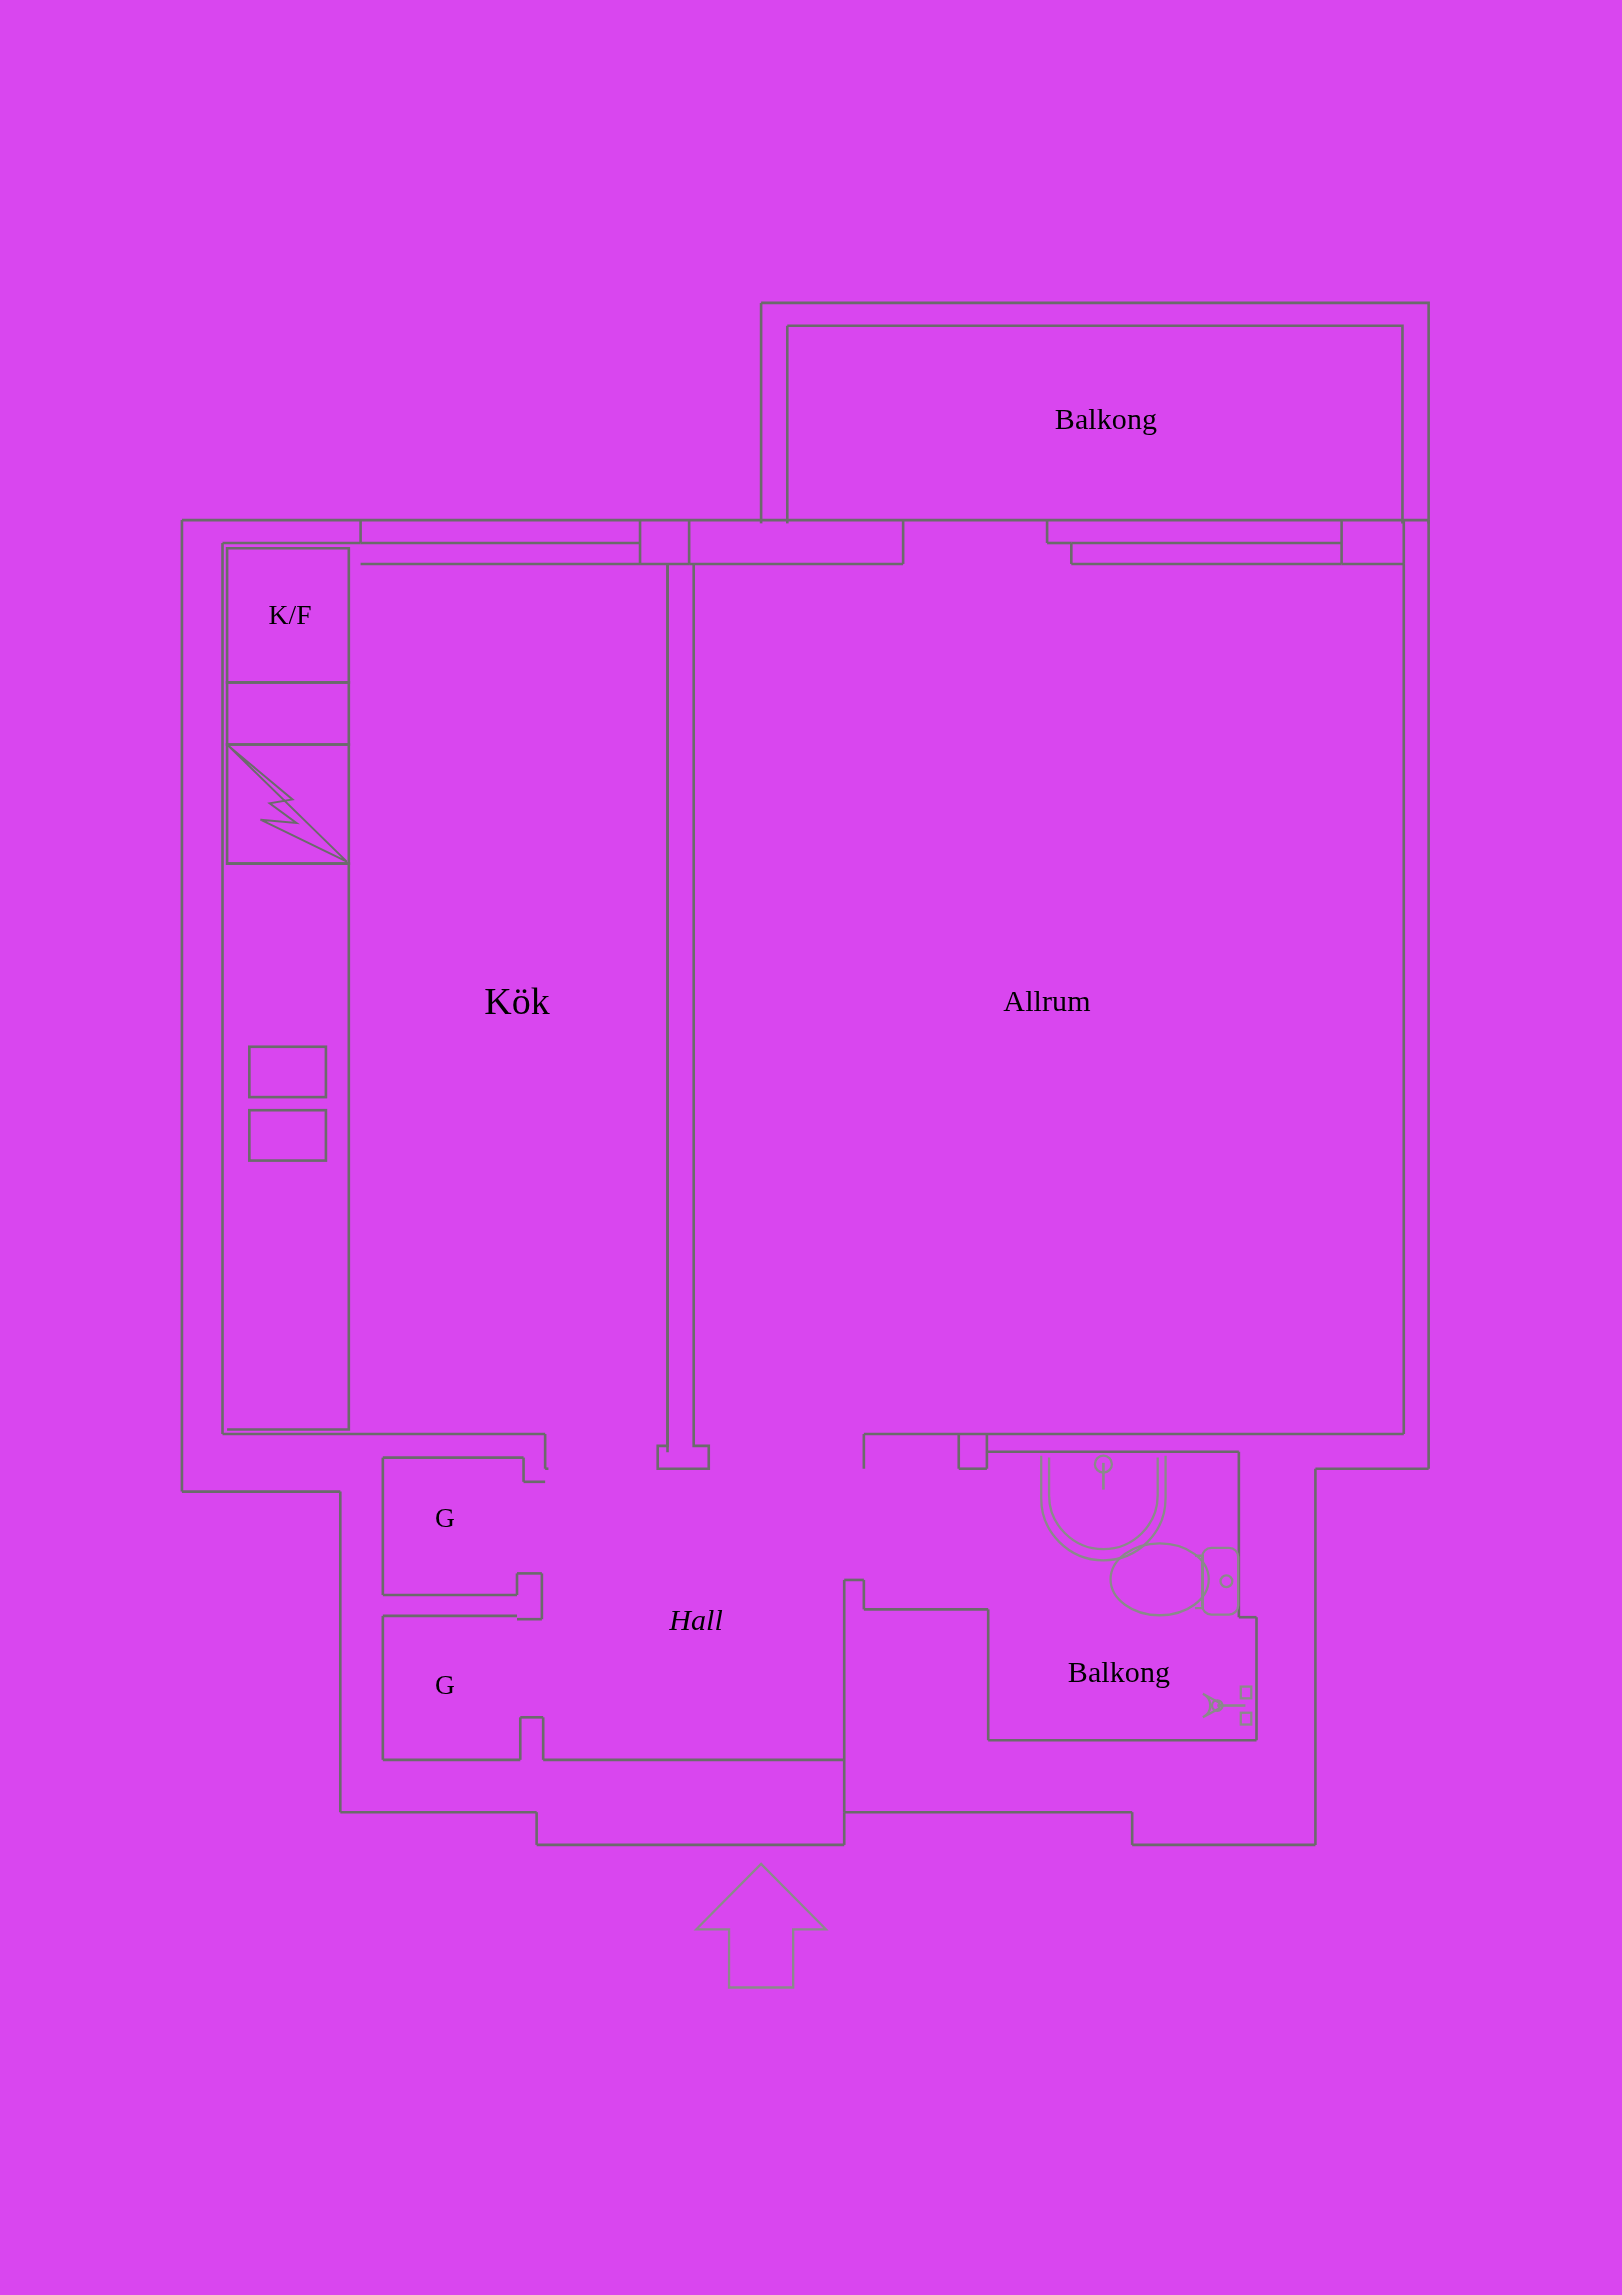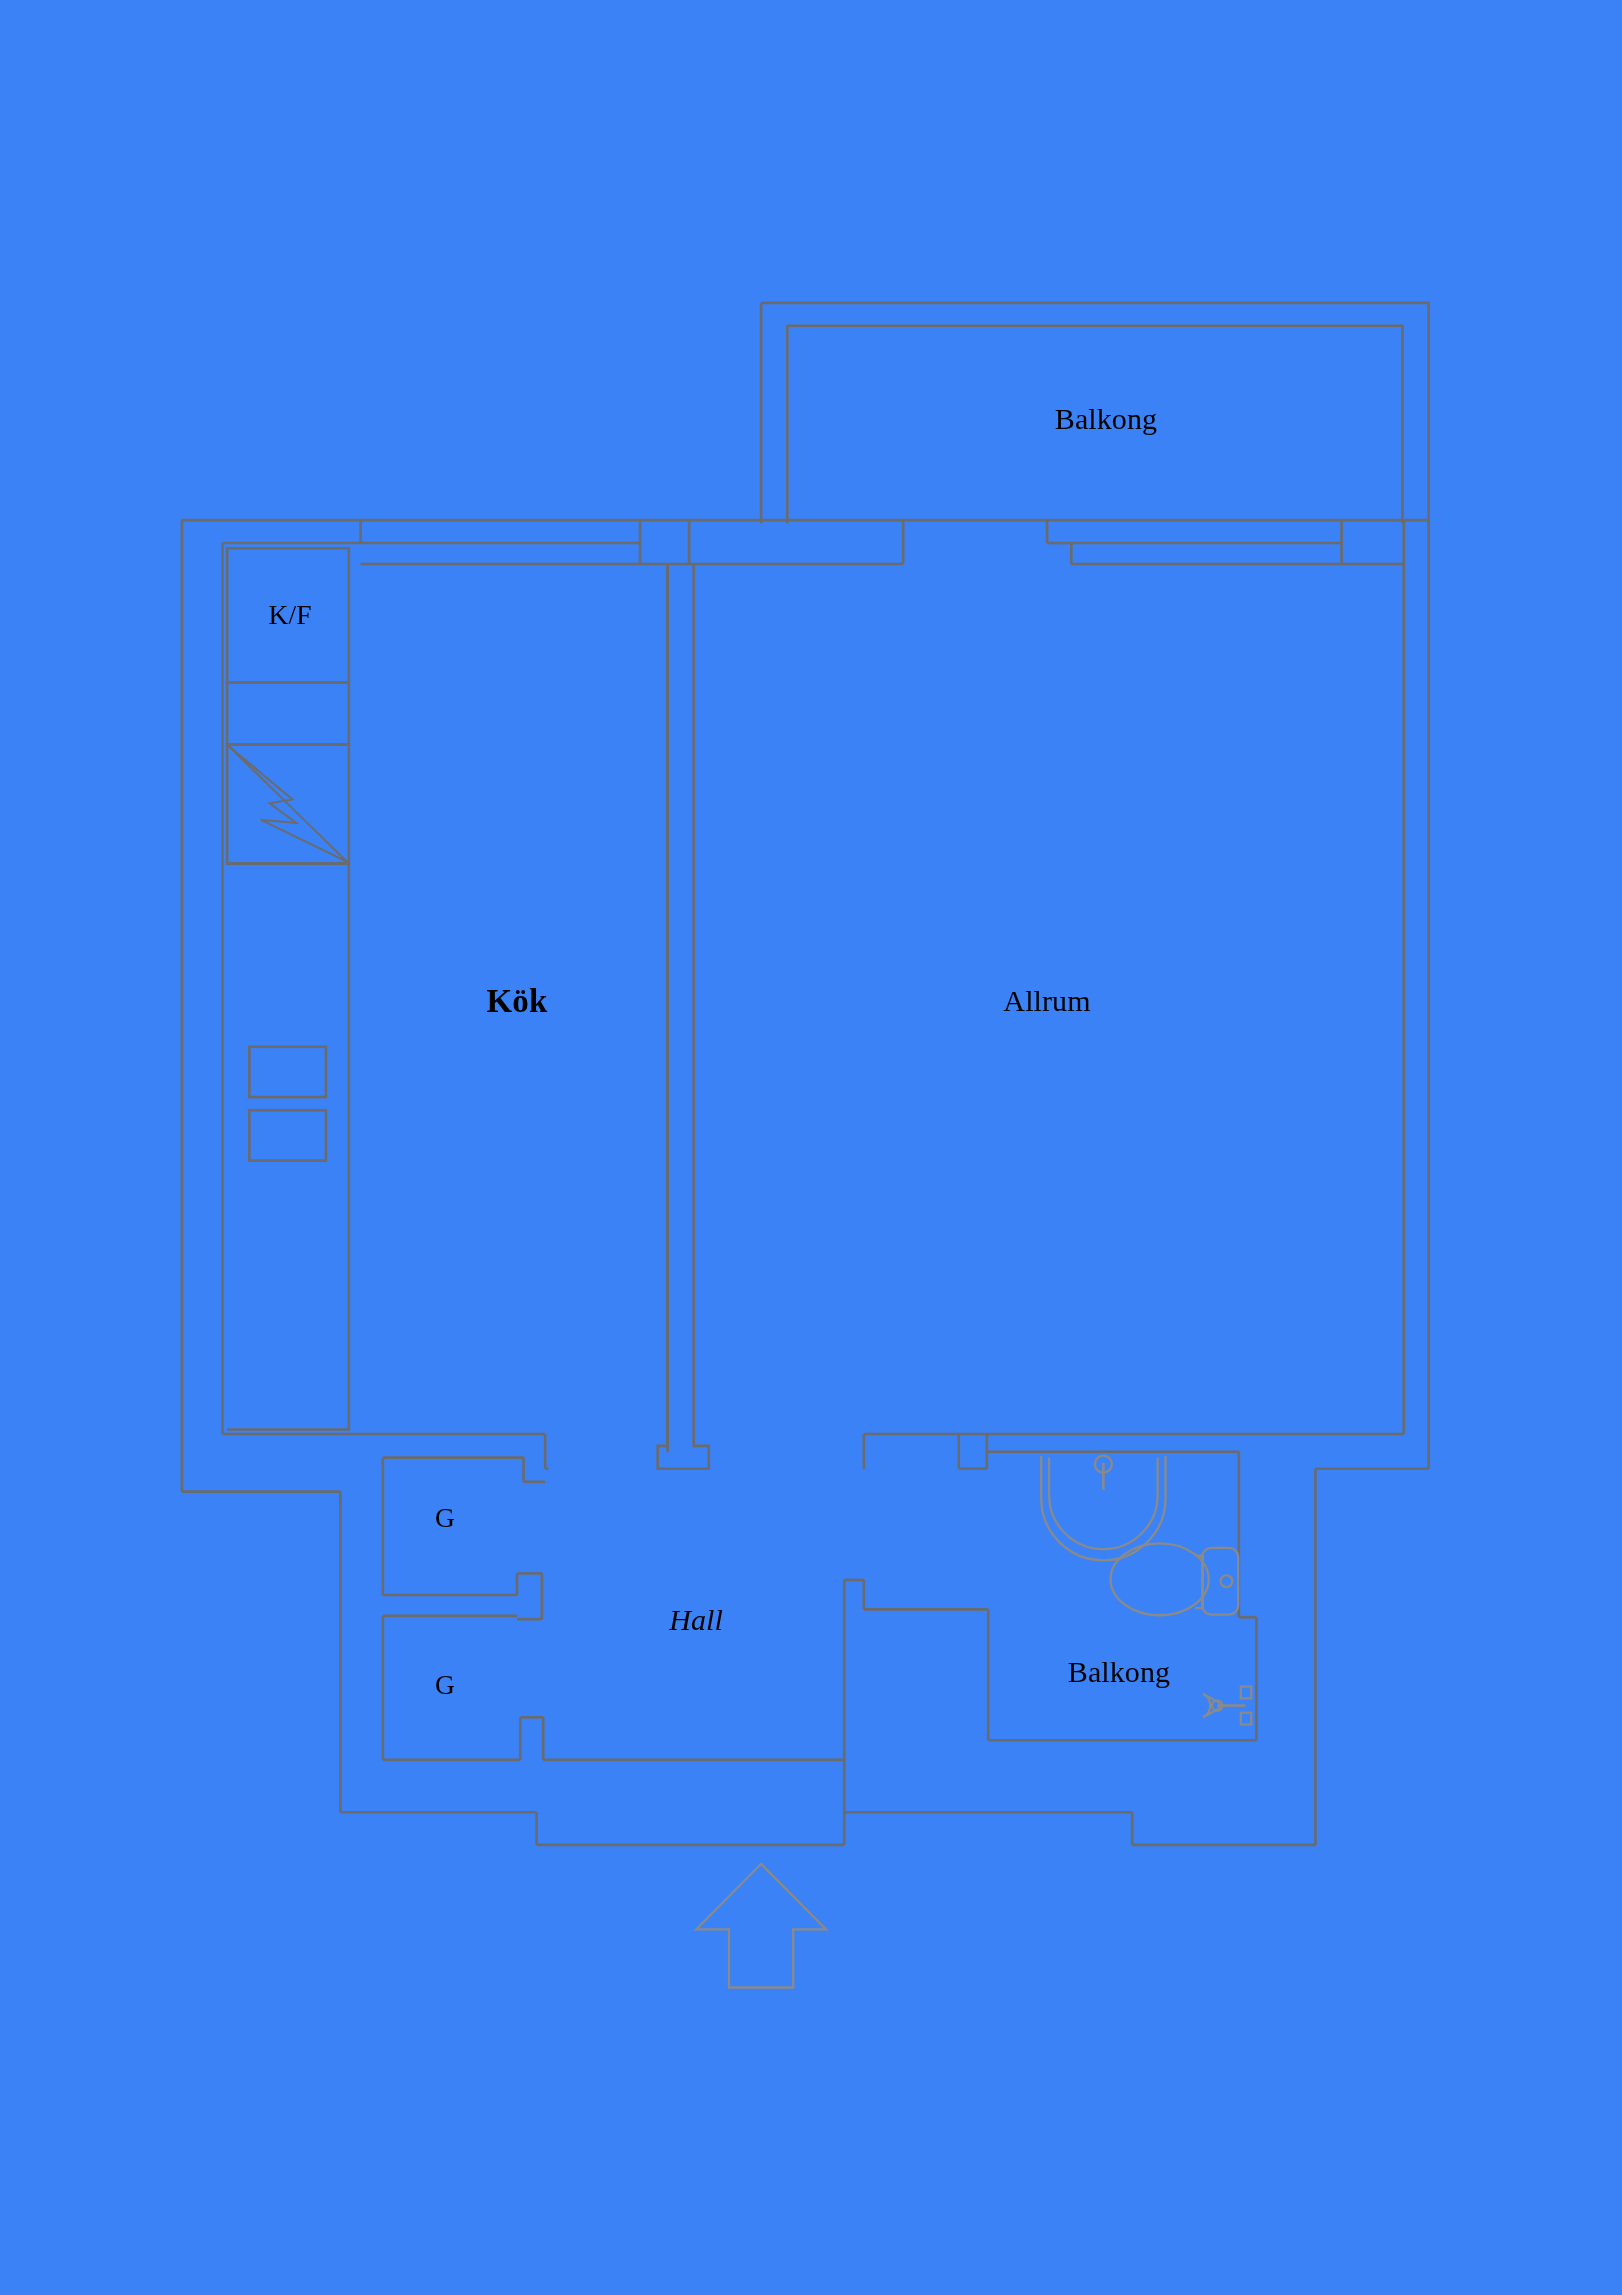--- a/index.html
+++ b/index.html
@@ -10,39 +10,39 @@
   body {
     width: 1623px;
     height: 2295px;
     font-family: "Liberation Serif", "DejaVu Serif", serif;
     overflow: hidden;
   }
   #floorplan-root {
     position: relative;
     width: 1623px;
     height: 2295px;
-    background: #3b82f6;
+    background: #d946ef;
   }
   #plan-svg {
     position: absolute;
     left: 0;
     top: 0;
     width: 1623px;
     height: 2295px;
   }
   .room-label {
     position: absolute;
     color: #000000;
     font-family: "Liberation Serif", "DejaVu Serif", serif;
     white-space: nowrap;
     transform: translate(-50%, -50%);
     letter-spacing: 0.1px;
   }
   .lbl-balkong { font-size: 30px; }
-  .lbl-kok     { font-size: 33px; font-weight: bold; }
+  .lbl-kok     { font-size: 38px; }
   .lbl-allrum  { font-size: 30px; }
   .lbl-hall    { font-size: 30px; }
   .lbl-badrum  { font-size: 30px; }
   .lbl-kf      { font-size: 27.5px; }
   .lbl-g       { font-size: 27.5px; }
 </style>
 </head>
 <body>
 
 <div id="floorplan-root">

